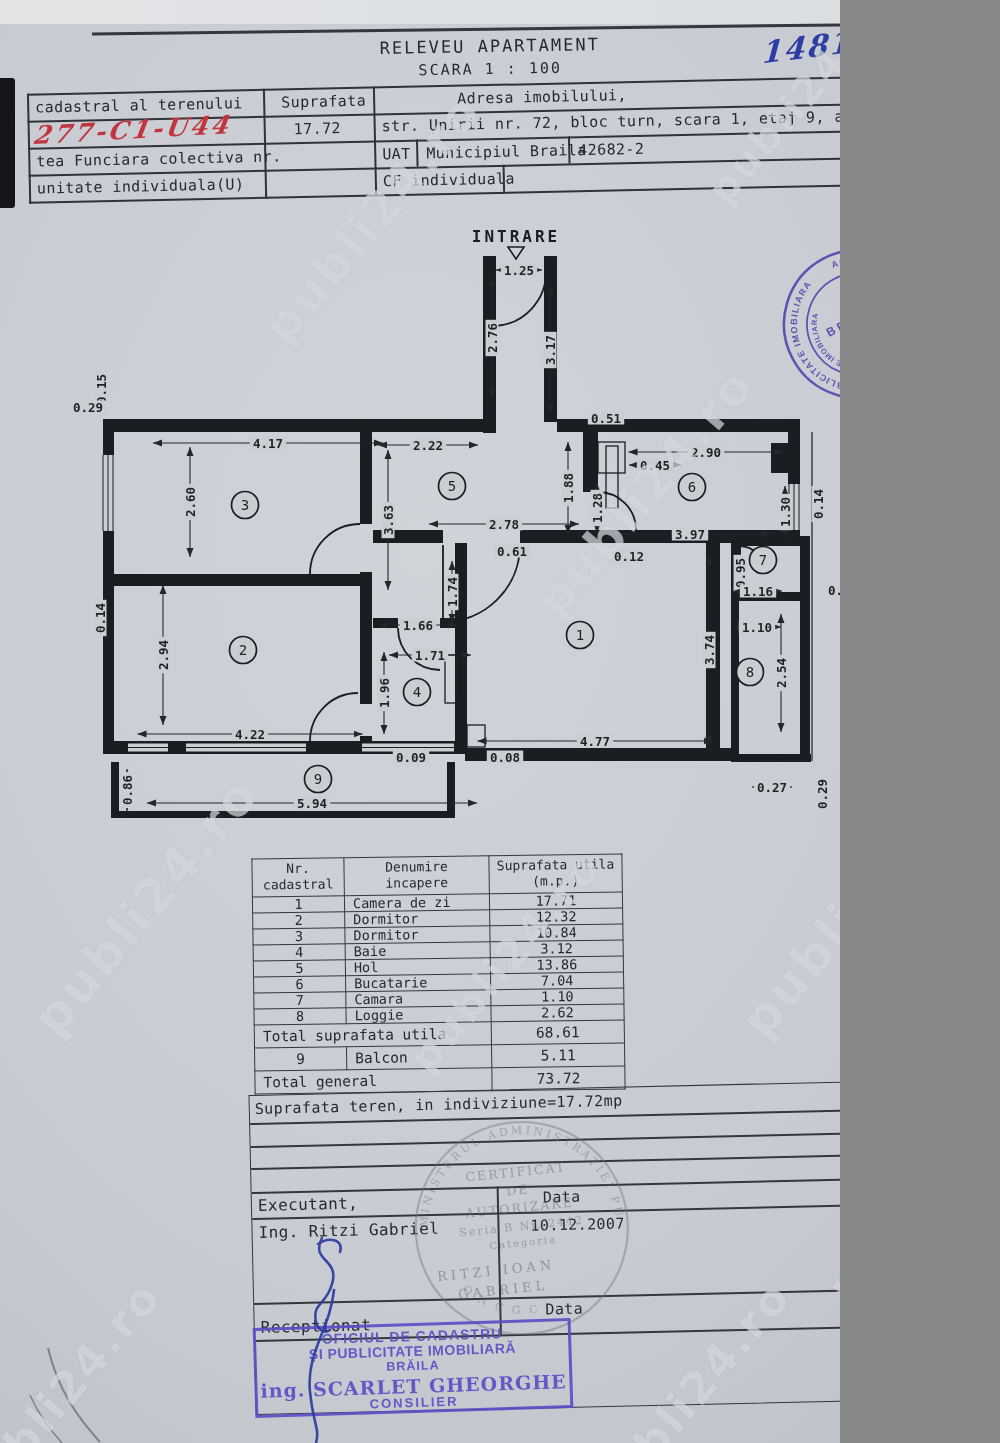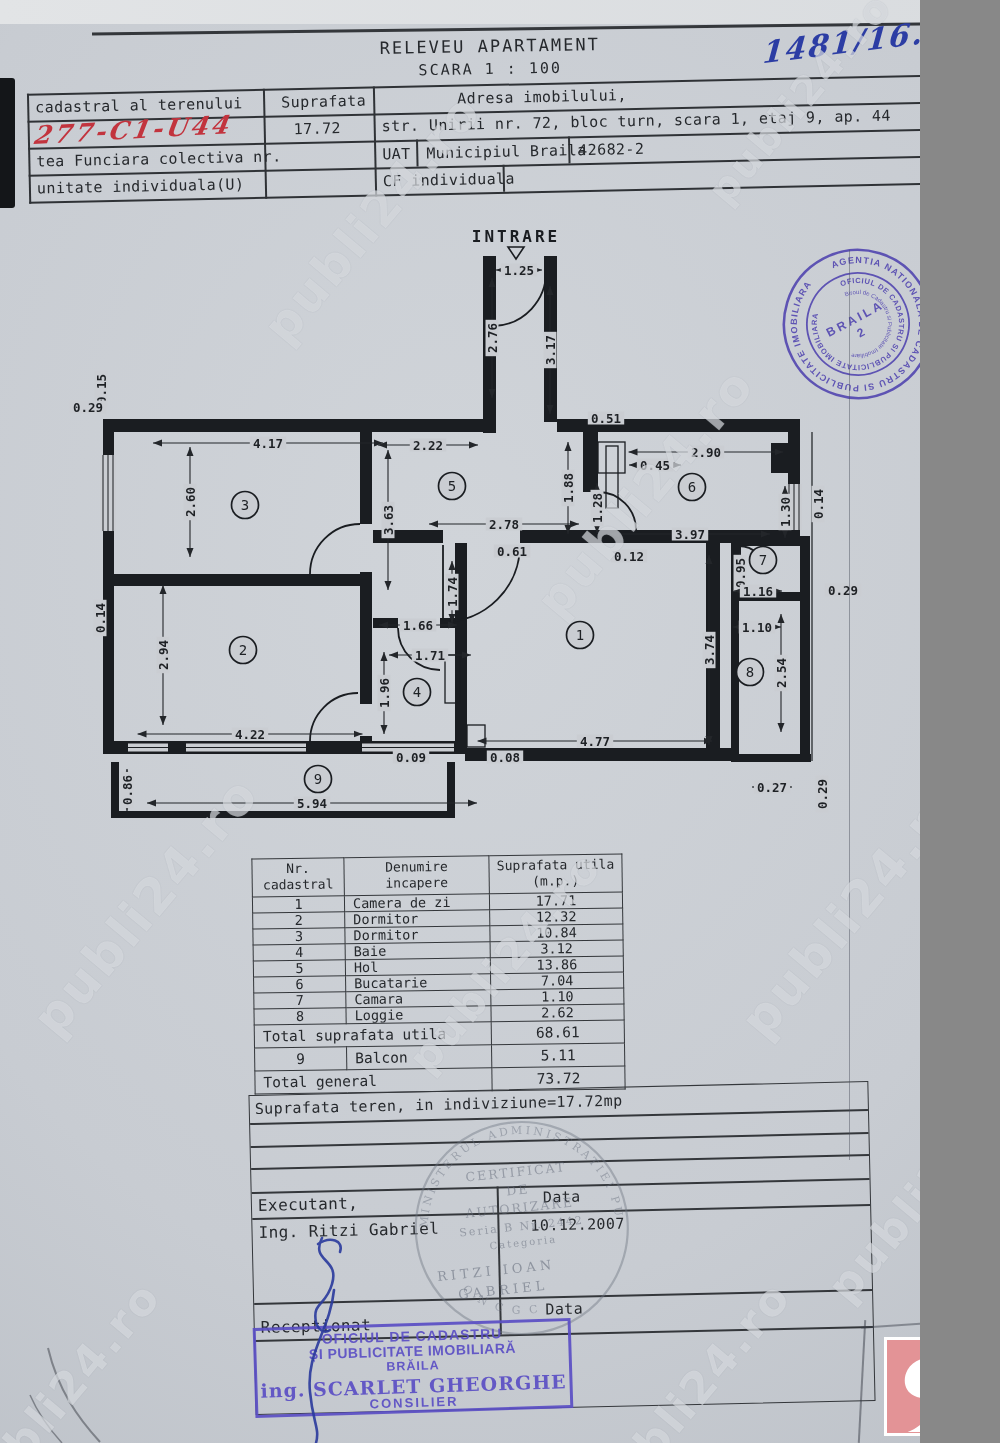--- a/index.html
+++ b/index.html
@@ -1,16 +1,16 @@
 <!DOCTYPE html>
 <html><head>
 <meta charset="utf-8">
 <style>
   html,body{margin:0;padding:0;background:#888;}
-  #page{position:relative;width:920px;height:1443px;overflow:hidden;
+  #page{position:relative;width:840px;height:1443px;overflow:hidden;
     background:radial-gradient(120% 95% at 50% 38%, #d0d4d9 0%, #c8ccd2 55%, #b7bcc3 100%);
     font-family:"DejaVu Sans Mono", monospace;color:#26292d;}
   .abs{position:absolute;}
   
   .top-strip{left:0;top:0;width:1000px;height:24px;background:linear-gradient(90deg,#e2e4e6,#d9dcdf);}
   .top-edge-line{left:92px;top:27px;width:910px;height:3px;background:#34373b;transform:rotate(-0.7deg);}
   .left-black-strip{left:0;top:78px;width:15px;height:130px;background:#141619;border-radius:0 3px 3px 0;}
   .fold-v{left:849px;top:250px;width:1px;height:910px;background:rgba(70,75,88,.45);}
   .corner-v{left:861px;top:1320px;width:2px;height:123px;background:rgba(55,60,70,.5);transform:rotate(3deg);}
   .corner-h{left:861px;top:1322px;width:139px;height:2px;background:rgba(55,60,70,.45);transform:rotate(-4deg);}

